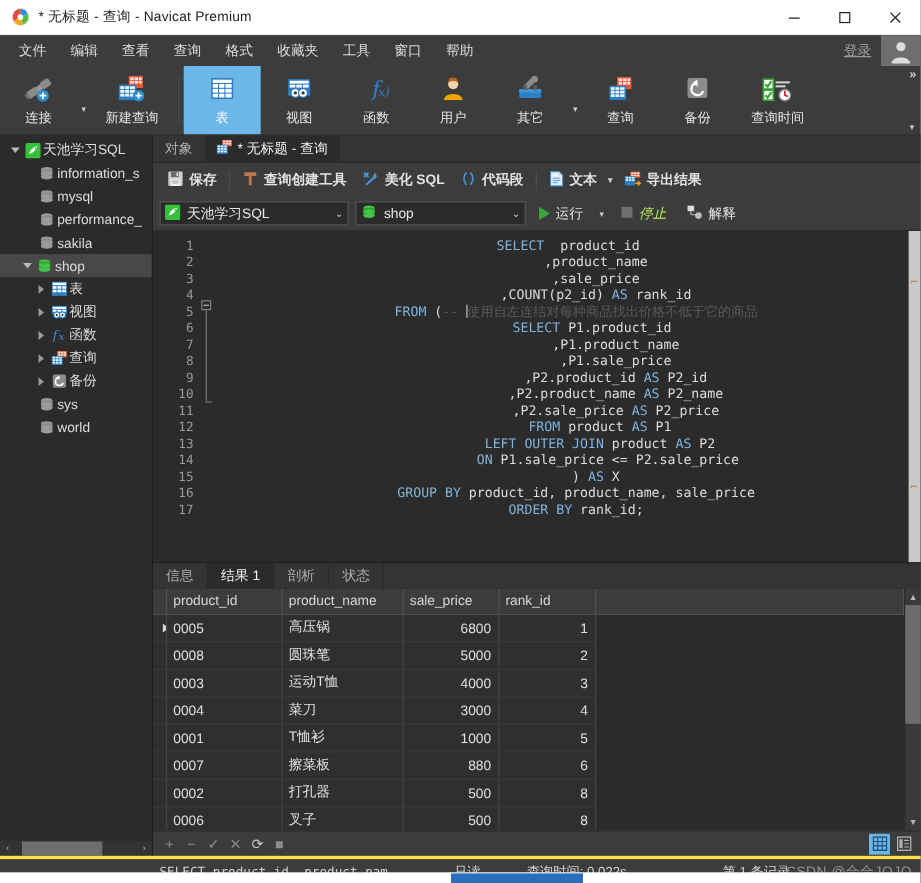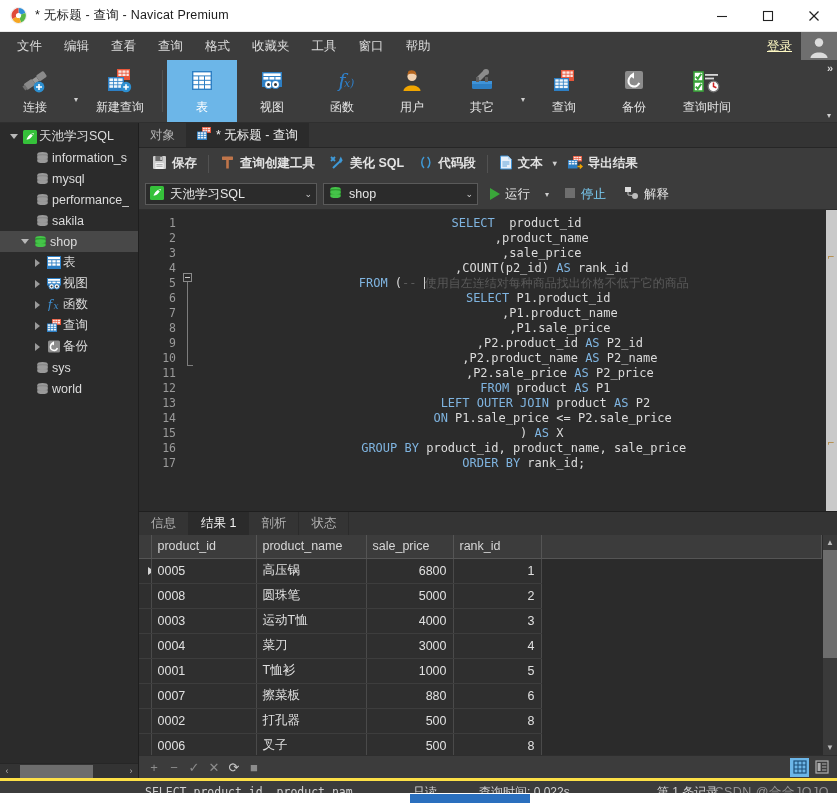--- a/index.html
+++ b/index.html
@@ -50,21 +50,21 @@
     position: relative;
   }
   .menu-item {
     padding: 0 11px; font-size: 12.5px; color: #dcdcdc;
     height: 28px; line-height: 28px; white-space: nowrap;
   }
   .menu-item:first-child { margin-left: 6px; }
   .login-area {
     margin-left: auto; display: flex; align-items: center; height: 28px;
   }
-  .login-text { font-size: 12.5px; color: #fef9c3; padding-right: 9px; text-decoration: underline; }
+  .login-text { font-size: 12.5px; color: #a3a3a3; padding-right: 9px; text-decoration: underline; }
   .avatar-box {
     width: 36px; height: 28px; background: #6f6f6f;
     display: flex; align-items: flex-end; justify-content: center;
     overflow: hidden;
   }
   .avatar-inner { position: relative; width: 36px; height: 28px; display:flex; align-items:center; justify-content:center;}
 
   
   .ribbon {
     height: 63px; background: #3c3c3c;
@@ -169,21 +169,21 @@
     font-size: 12.5px; color: #e6e6e6; white-space: nowrap;
   }
   .combo .cb-text { flex: 1 1 auto; }
   .combo .cb-arrow { color: #cfcfcf; font-size: 9px; padding-left: 6px; }
   .combo.c1 { width: 172px; }
   .combo.c2 { width: 155px; }
   .run-btn, .stop-btn, .exp-btn {
     display: flex; align-items: center; gap: 5px; padding: 0 6px;
     font-size: 12.5px; color: #e2e2e2; height: 24px; white-space: nowrap;
   }
-  .stop-btn { color: #7dd3fc; }
+  .stop-btn { color: #bef264; font-style: italic; }
   .tri-play { width:0;height:0;border-top:6px solid transparent;border-bottom:6px solid transparent;border-left:10px solid #3aa63a;}
 
   
   .editor-wrap { flex: 1 1 auto; display: flex; min-height: 0; position: relative; background: #2b2b2b; }
   .editor {
     flex: 1 1 auto; display: flex; overflow: hidden;
     font-family: "DejaVu Sans Mono", monospace; font-size: 12px;
     min-width: 0;
   }
   .gutter {

